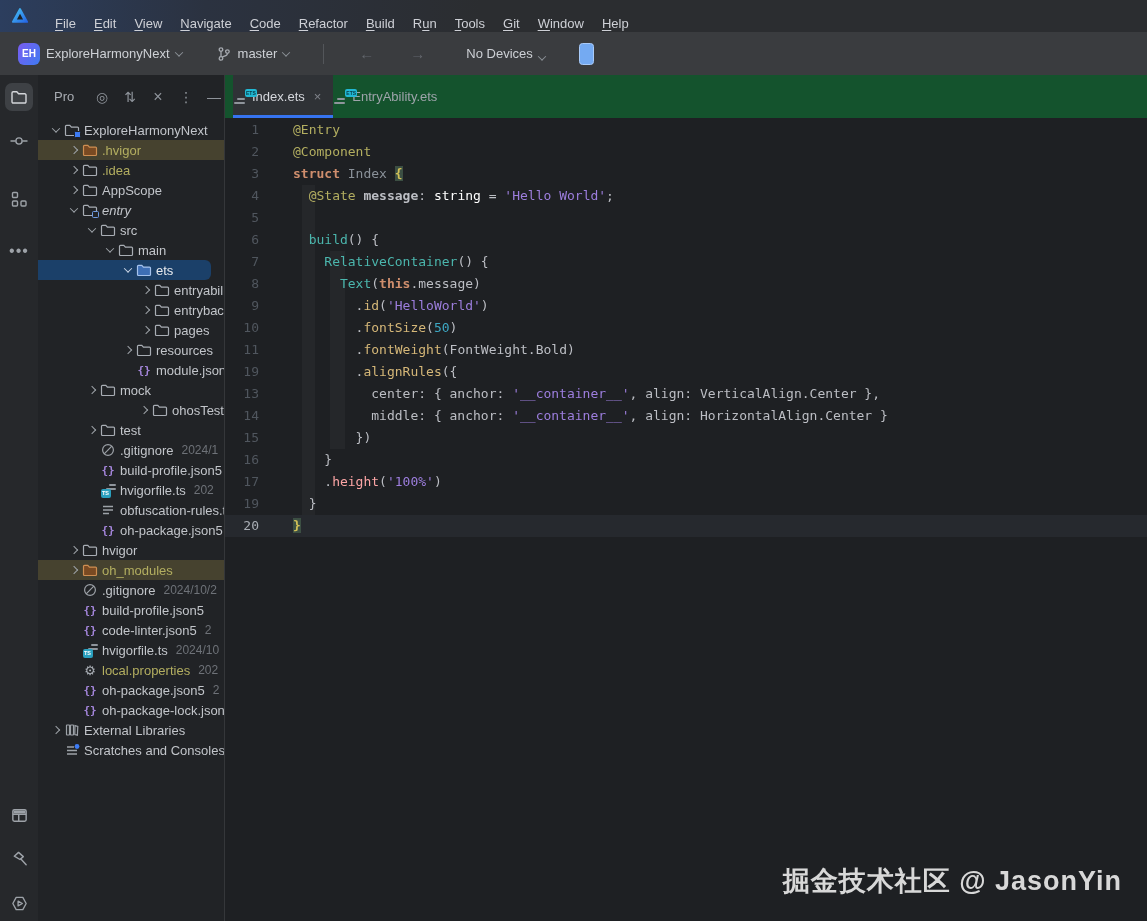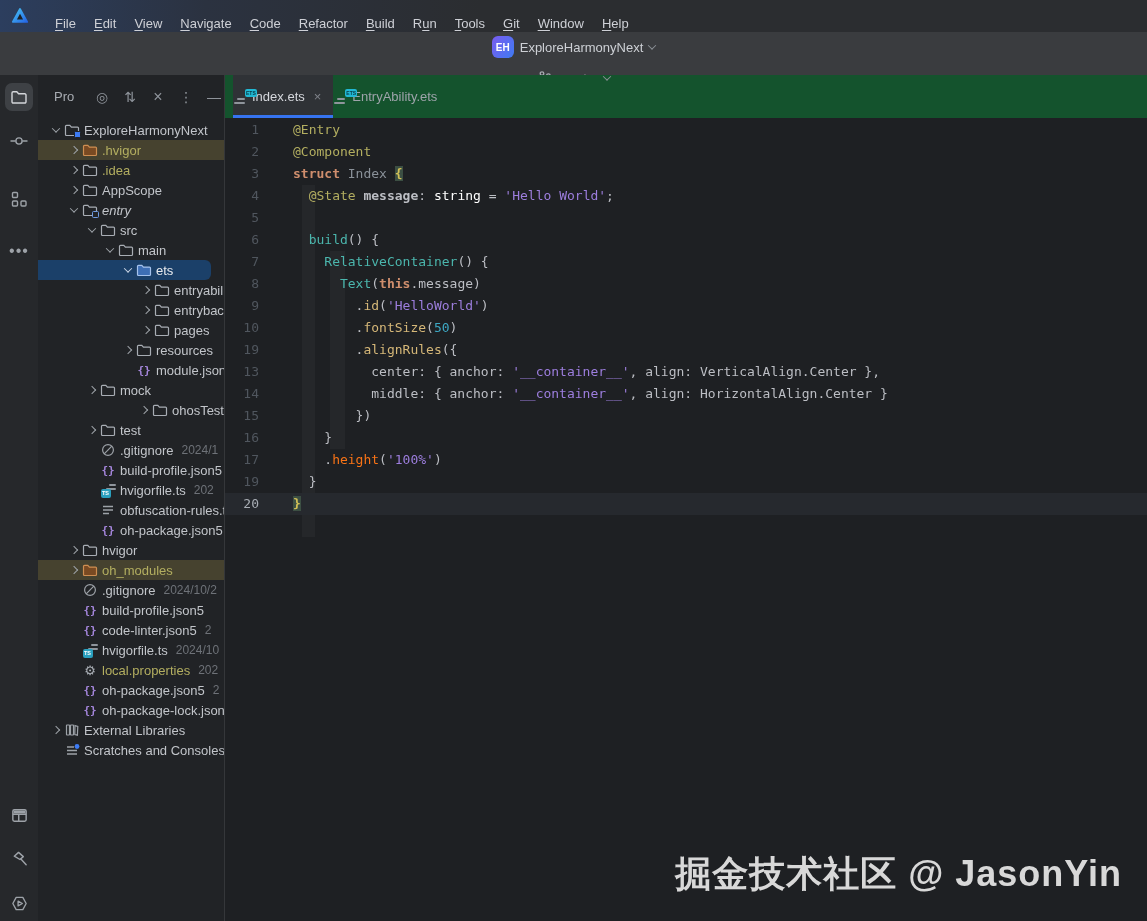--- a/index.html
+++ b/index.html
@@ -6,21 +6,21 @@
   html,body{background:#101113;}
   .app{position:relative;width:1147px;height:921px;background:#1E2023;overflow:hidden;
        font-family:"Liberation Sans",sans-serif;color:#BCBEC4;-webkit-font-smoothing:antialiased;}
   
   .menubar{height:32px;display:flex;align-items:center;padding-left:10px;
            background:linear-gradient(90deg,#2C3E5E 0%,#2B3240 18%,#2B2D30 42%,#2B2D30 100%);}
   .logo{width:20px;height:20px;margin-right:16px;display:flex;align-items:center;justify-content:center;}
   .menu-item{padding:0 9px;font-size:13px;color:#CED0D6;height:16px;line-height:32px;cursor:default;}
   .menu-item .u{text-decoration:underline;text-underline-offset:2px;}
   
-  .toolbar{height:43px;background:#3A3C3F;display:flex;align-items:center;padding:0 12px;gap:4px;flex-direction:column;}
+  .toolbar{height:43px;background:#3A3C3F;display:flex;align-items:center;padding:13px 12px;gap:22px;}
   .eh-badge{width:22px;height:22px;border-radius:6px;background:linear-gradient(125deg,#7A5CF0,#3E7BF2);
             color:#fff;font-size:10px;font-weight:bold;display:flex;align-items:center;justify-content:center;}
   .tb-widget{display:flex;align-items:center;gap:6px;font-size:13px;color:#CDD0D5;padding:4px 6px;border-radius:4px;}
   .chev{display:inline-block;width:6px;height:6px;border-right:1.5px solid #8B9096;border-bottom:1.5px solid #8B9096;}
   .chev.down{transform:rotate(45deg) translate(-1px,-1px);}
   .chev.right{transform:rotate(-45deg);}
   .tb-sep{width:1px;height:20px;background:#53565A;margin:0 6px;}
   .nav-arrow{font-size:15px;color:#63676D;padding:0 7px;}
   .device-rect{width:15px;height:22px;border-radius:3.5px;background:#74AAF2;border:1px solid #A9CBF9;margin-left:6px;}
   
@@ -72,25 +72,25 @@
   .cl.current{background:#26292E;}
   .gut{width:68px;flex-shrink:0;text-align:right;padding-right:34px;color:#50565E;}
   .cl.current .gut{color:#A9AEB5;}
   .code{flex:1;}
   .pl{color:#BCBEC4;} .plb{color:#BCBEC4;font-weight:bold;}
   .anno{color:#B3AE60;}
   .kw{color:#ffffff;} .kwb{color:#CF8E6D;font-weight:bold;}
   .dim{color:#8A9199;}
   .teal{color:#4BB6AD;}
   .yfn{color:#D5B778;}
-  .bfn{color:#f97316;}
+  .bfn{color:#fca5a5;}
   .str{color:#9D7EDE;}
   .num{color:#3DA8C4;}
   .bm{color:#D2C057;background:#3C4F43;font-weight:bold;}
-  .watermark{position:absolute;right:25px;bottom:22px;font-size:36px;font-weight:bold;color:#D8D8D8;
+  .watermark{position:absolute;right:25px;bottom:22px;font-size:27px;font-weight:bold;color:#D8D8D8;
              letter-spacing:1px;z-index:5;}
   svg{display:block;}
 </style>
 </head>
 <body>
 
 <div class="app">
 
   <div class="menubar">
     <div class="logo">
@@ -567,20 +567,21 @@
             <div class="cl"><span class="gut">1</span><span class="code"><span class="anno">@Entry</span></span></div>
             <div class="cl"><span class="gut">2</span><span class="code"><span class="anno">@Component</span></span></div>
             <div class="cl"><span class="gut">3</span><span class="code"><span class="kwb">struct</span><span class="pl"> </span><span class="dim">Index</span><span class="pl"> </span><span class="bm">{</span></span></div>
             <div class="cl"><span class="gut">4</span><span class="code"><span class="pl">  </span><span class="anno">@State</span><span class="pl"> </span><span class="plb">message</span><span class="pl">: </span><span class="kw">string</span><span class="pl"> = </span><span class="str">'Hello World'</span><span class="pl">;</span></span></div>
             <div class="cl"><span class="gut">5</span><span class="code"></span></div>
             <div class="cl"><span class="gut">6</span><span class="code"><span class="pl">  </span><span class="teal">build</span><span class="pl">() {</span></span></div>
             <div class="cl"><span class="gut">7</span><span class="code"><span class="pl">    </span><span class="teal">RelativeContainer</span><span class="pl">() {</span></span></div>
             <div class="cl"><span class="gut">8</span><span class="code"><span class="pl">      </span><span class="teal">Text</span><span class="pl">(</span><span class="kwb">this</span><span class="pl">.message)</span></span></div>
             <div class="cl"><span class="gut">9</span><span class="code"><span class="pl">        .</span><span class="yfn">id</span><span class="pl">(</span><span class="str">'HelloWorld'</span><span class="pl">)</span></span></div>
             <div class="cl"><span class="gut">10</span><span class="code"><span class="pl">        .</span><span class="yfn">fontSize</span><span class="pl">(</span><span class="num">50</span><span class="pl">)</span></span></div>
+            <div class="cl"><span class="gut">11</span><span class="code"><span class="pl">        .</span><span class="yfn">fontWeight</span><span class="pl">(FontWeight.Bold)</span></span></div>
             <div class="cl"><span class="gut">19</span><span class="code"><span class="pl">        .</span><span class="yfn">alignRules</span><span class="pl">({</span></span></div>
             <div class="cl"><span class="gut">13</span><span class="code"><span class="pl">          center: { anchor: </span><span class="str">'__container__'</span><span class="pl">, align: VerticalAlign.Center },</span></span></div>
             <div class="cl"><span class="gut">14</span><span class="code"><span class="pl">          middle: { anchor: </span><span class="str">'__container__'</span><span class="pl">, align: HorizontalAlign.Center }</span></span></div>
             <div class="cl"><span class="gut">15</span><span class="code"><span class="pl">        })</span></span></div>
             <div class="cl"><span class="gut">16</span><span class="code"><span class="pl">    }</span></span></div>
             <div class="cl"><span class="gut">17</span><span class="code"><span class="pl">    .</span><span class="bfn">height</span><span class="pl">(</span><span class="str">'100%'</span><span class="pl">)</span></span></div>
             <div class="cl"><span class="gut">19</span><span class="code"><span class="pl">  }</span></span></div>
             <div class="cl current"><span class="gut">20</span><span class="code"><span class="bm">}</span></span></div>
           </div>
       </div>

